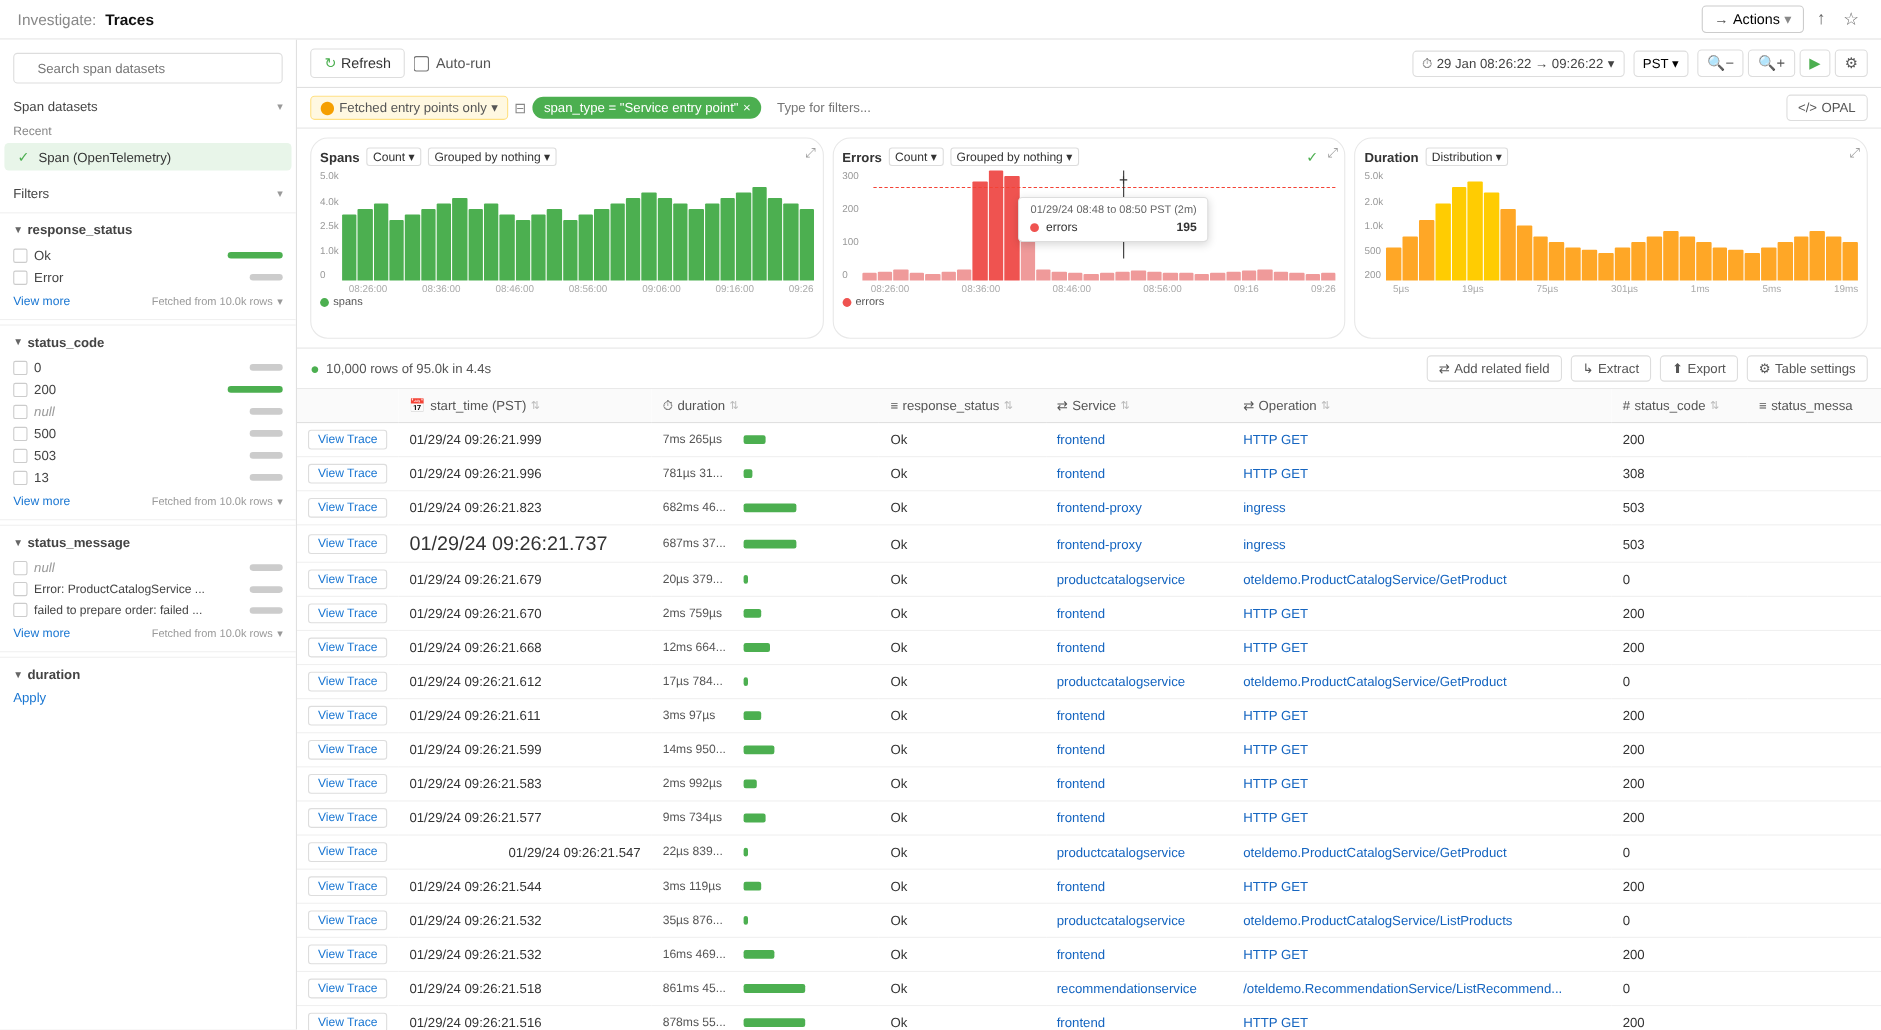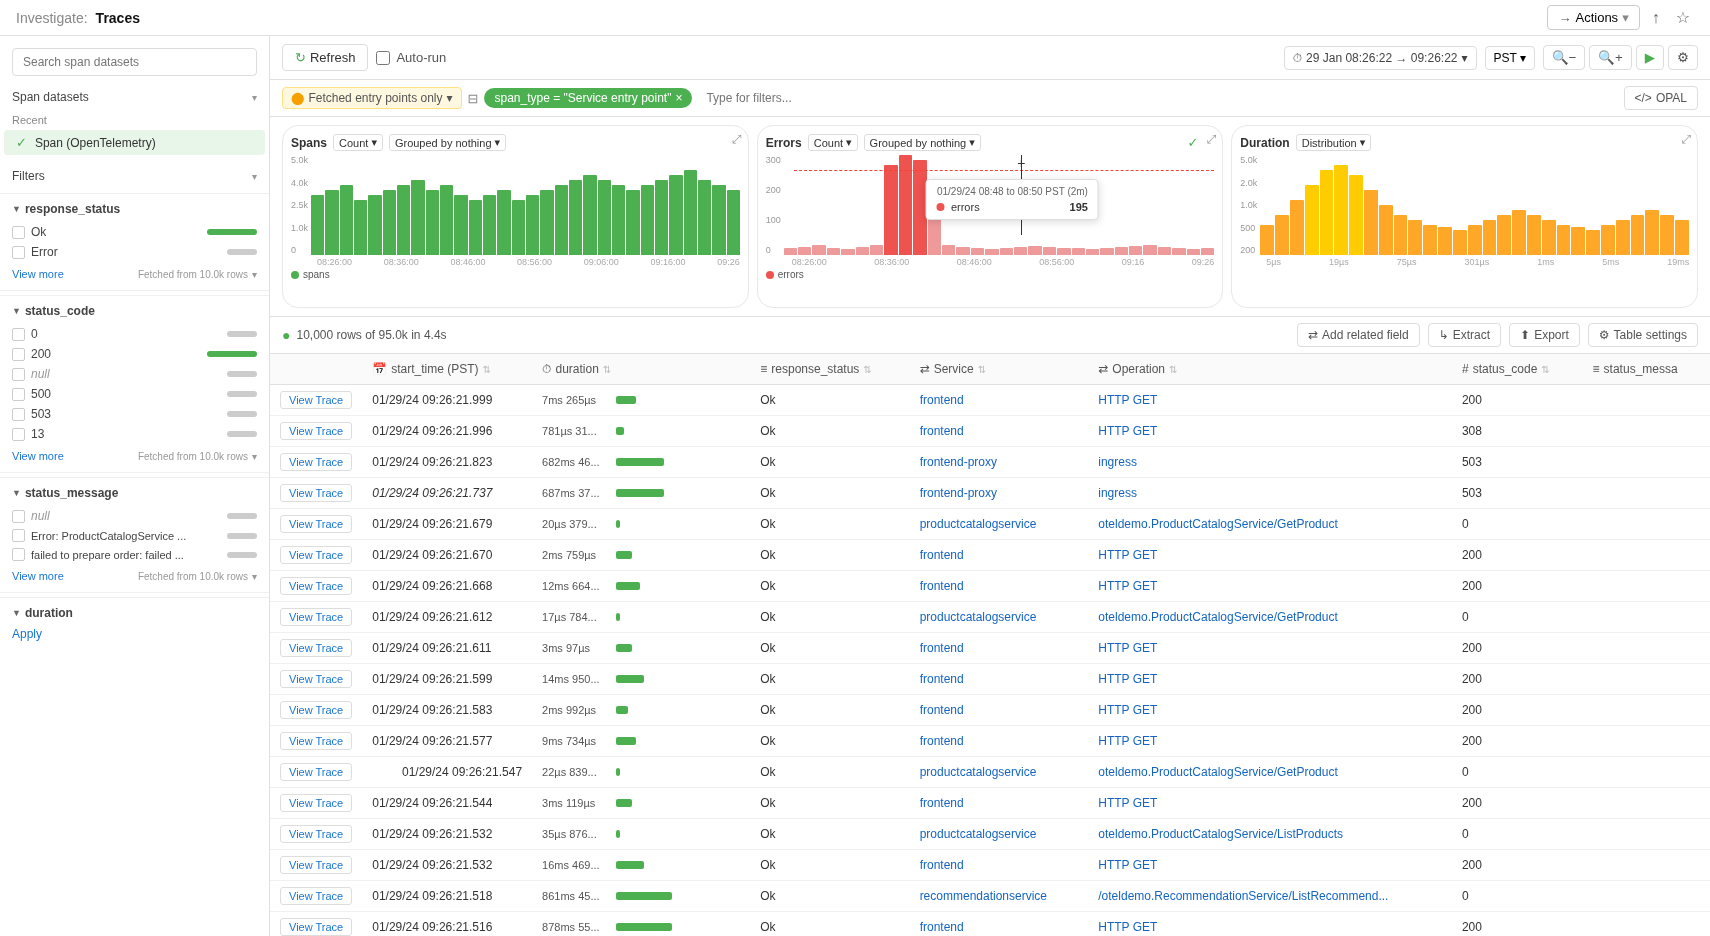--- a/index.html
+++ b/index.html
@@ -22,21 +22,21 @@
     .main-layout { display: flex; height: calc(936px - 36px); }
 
     
     .sidebar {
       width: 270px; min-width: 270px; background: #fff;
       border-right: 1px solid #e0e0e0; overflow-y: auto; padding: 12px 0;
     }
     .sidebar-search { padding: 0 12px 8px; }
     .sidebar-search input {
       width: 100%; border: 1px solid #ddd; border-radius: 4px;
-      padding: 6px 10px; font-size: 12px; outline: none; color: #555;
+      padding: 6px 21px; font-size: 12px; outline: none; color: #555;
     }
     .sidebar-section-title {
       display: flex; align-items: center; justify-content: space-between;
       padding: 6px 12px; font-weight: 400; font-size: 12px; color: #444;
     }
     .sidebar-section-title .chevron { color: #999; font-size: 10px; }
     .sidebar-label { font-size: 11px; color: #888; padding: 4px 12px; }
     .sidebar-item {
       display: flex; align-items: center; gap: 8px;
       padding: 5px 12px; cursor: pointer; border-radius: 4px; margin: 0 4px;
@@ -751,21 +751,21 @@
   </div>
               </td>
               <td class="status-ok">Ok</td>
               <td class="service-link">frontend-proxy</td>
               <td class="operation-link" style="max-width: 300px; overflow: hidden; text-overflow: ellipsis;">ingress</td>
               <td class="status-code-val">503</td>
               <td></td>
             </tr>
             <tr>
               <td><button class="view-trace-btn">View Trace</button></td>
-              <td style="font-size: 12px; font-style: italic;">01/29/24 09:26:21.737</td>
+              <td style="font-size: 18px;">01/29/24 09:26:21.737</td>
               <td>
                 <div class="duration-bar-wrap">
     <span class="duration-text">687ms 37...</span>
     <div class="duration-mini-bar" style="width:48px;"></div>
   </div>
               </td>
               <td class="status-ok">Ok</td>
               <td class="service-link">frontend-proxy</td>
               <td class="operation-link" style="max-width: 300px; overflow: hidden; text-overflow: ellipsis;">ingress</td>
               <td class="status-code-val">503</td>

